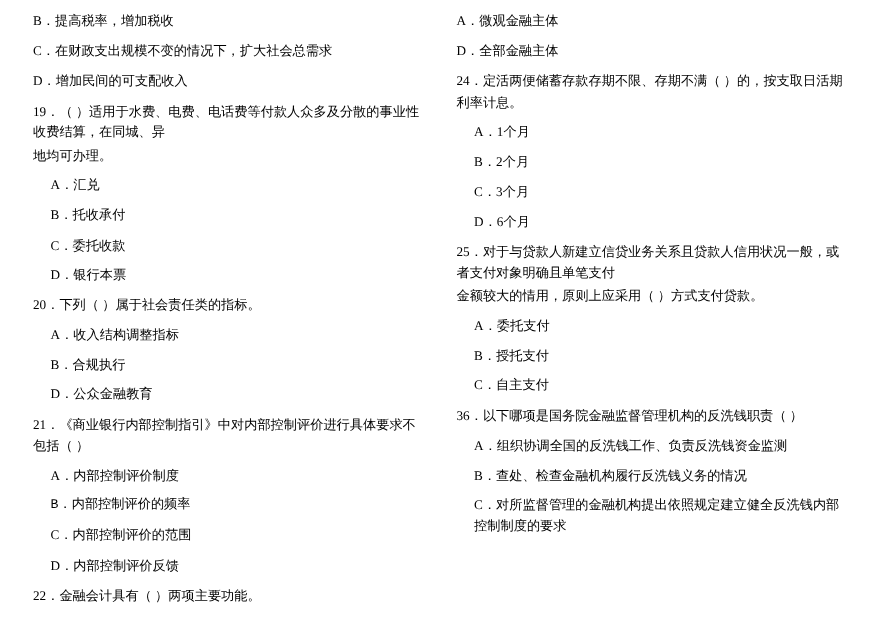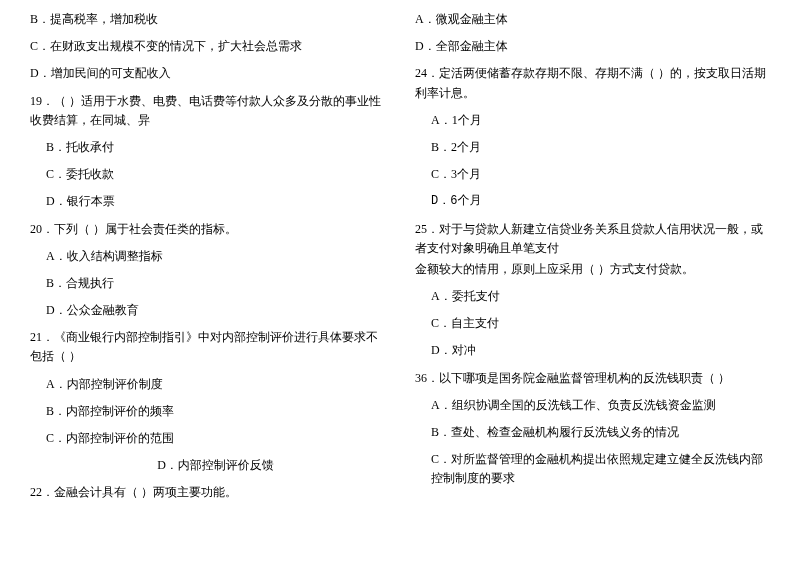--- a/index.html
+++ b/index.html
@@ -50,20 +50,24 @@
           <p class="question-text">B．提高税率，增加税收</p>
         </div>
         <div class="question-block">
           <p class="question-text">C．在财政支出规模不变的情况下，扩大社会总需求</p>
         </div>
         <div class="question-block">
           <p class="question-text">D．增加民间的可支配收入</p>
         </div>
         <div class="question-block">
           <p class="question-text">19．（    ）适用于水费、电费、电话费等付款人众多及分散的事业性收费结算，在同城、异</p>
+          <p class="question-text">地均可办理。</p>
+        </div>
+        <div class="question-block">
+          <p class="question-text" style="padding-left: 16px;">A．汇兑</p>
         </div>
         <div class="question-block">
           <p class="question-text" style="padding-left: 16px;">B．托收承付</p>
         </div>
         <div class="question-block">
           <p class="question-text" style="padding-left: 16px;">C．委托收款</p>
         </div>
         <div class="question-block">
           <p class="question-text" style="padding-left: 16px;">D．银行本票</p>
         </div>
@@ -79,27 +83,27 @@
         <div class="question-block">
           <p class="question-text" style="padding-left: 16px;">D．公众金融教育</p>
         </div>
         <div class="question-block">
           <p class="question-text">21．《商业银行内部控制指引》中对内部控制评价进行具体要求不包括（    ）</p>
         </div>
         <div class="question-block">
           <p class="question-text" style="padding-left: 16px;">A．内部控制评价制度</p>
         </div>
         <div class="question-block">
-          <p class="question-text" style="padding-left: 16px;">B．内部控制评价的频率</p>
+          <p class="question-text" style="padding-left: 16px; font-family: Liberation Mono, monospace;">B．内部控制评价的频率</p>
         </div>
         <div class="question-block">
           <p class="question-text" style="padding-left: 16px;">C．内部控制评价的范围</p>
         </div>
         <div class="question-block">
-          <p class="question-text" style="padding-left: 16px; text-align: center;">D．内部控制评价反馈</p>
+          <p class="question-text" style="padding-left: 16px;">D．内部控制评价反馈</p>
         </div>
         <div class="question-block">
           <p class="question-text">22．金融会计具有（    ）两项主要功能。</p>
         </div>
       </div>
     <div class="col-right" id="right-col-container">
     <div class="question-block">
           <p class="question-text">A．微观金融主体</p>
         </div>
         <div class="question-block">
@@ -111,34 +115,34 @@
         <div class="question-block">
           <p class="question-text" style="padding-left: 16px;">A．1个月</p>
         </div>
         <div class="question-block">
           <p class="question-text" style="padding-left: 16px;">B．2个月</p>
         </div>
         <div class="question-block">
           <p class="question-text" style="padding-left: 16px;">C．3个月</p>
         </div>
         <div class="question-block">
-          <p class="question-text" style="padding-left: 16px; font-family: Liberation Mono, monospace;">D．6个月</p>
+          <p class="question-text" style="padding-left: 16px;">D．6个月</p>
         </div>
         <div class="question-block">
           <p class="question-text">25．对于与贷款人新建立信贷业务关系且贷款人信用状况一般，或者支付对象明确且单笔支付</p>
           <p class="question-text">金额较大的情用，原则上应采用（    ）方式支付贷款。</p>
         </div>
         <div class="question-block">
           <p class="question-text" style="padding-left: 16px;">A．委托支付</p>
         </div>
         <div class="question-block">
-          <p class="question-text" style="padding-left: 16px;">C．自主支付</p>
+          <p class="question-text" style="padding-left: 16px;">B．授托支付</p>
         </div>
         <div class="question-block">
-          <p class="question-text" style="padding-left: 16px;">D．对冲</p>
+          <p class="question-text" style="padding-left: 16px;">C．自主支付</p>
         </div>
         <div class="question-block">
           <p class="question-text">36．以下哪项是国务院金融监督管理机构的反洗钱职责（    ）</p>
         </div>
         <div class="question-block">
           <p class="question-text" style="padding-left: 16px;">A．组织协调全国的反洗钱工作、负责反洗钱资金监测</p>
         </div>
         <div class="question-block">
           <p class="question-text" style="padding-left: 16px;">B．查处、检查金融机构履行反洗钱义务的情况</p>
         </div>

